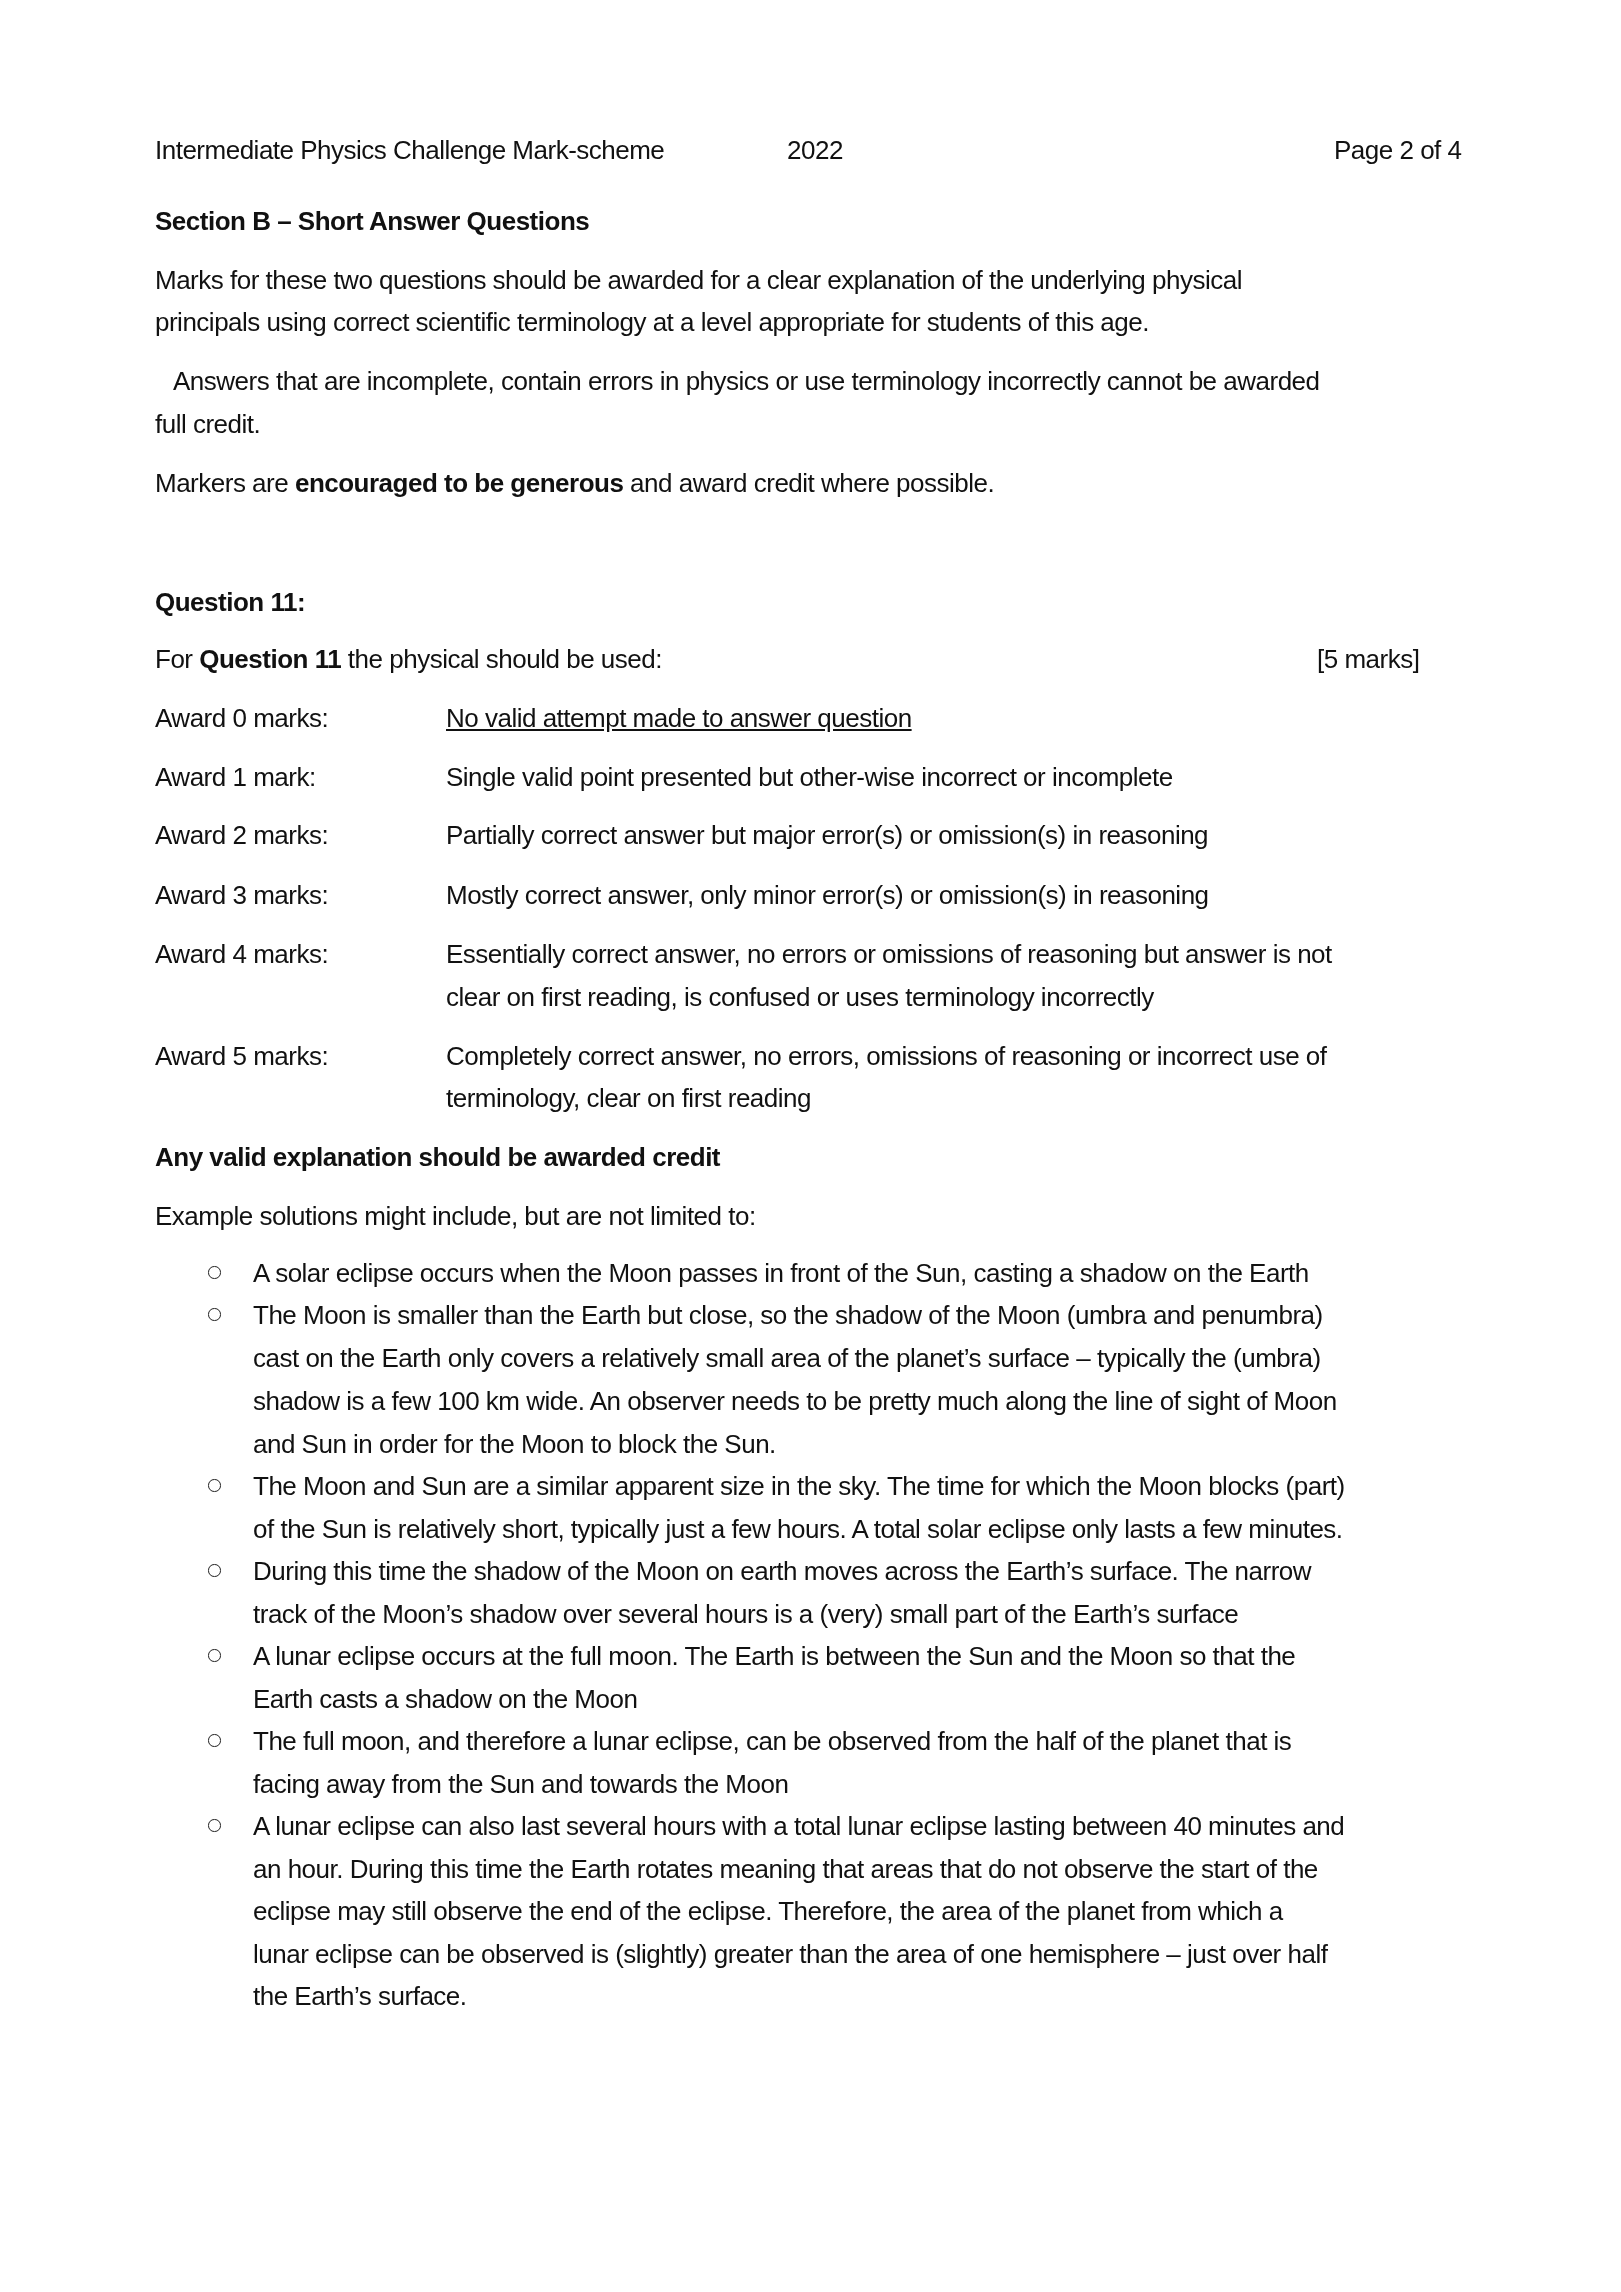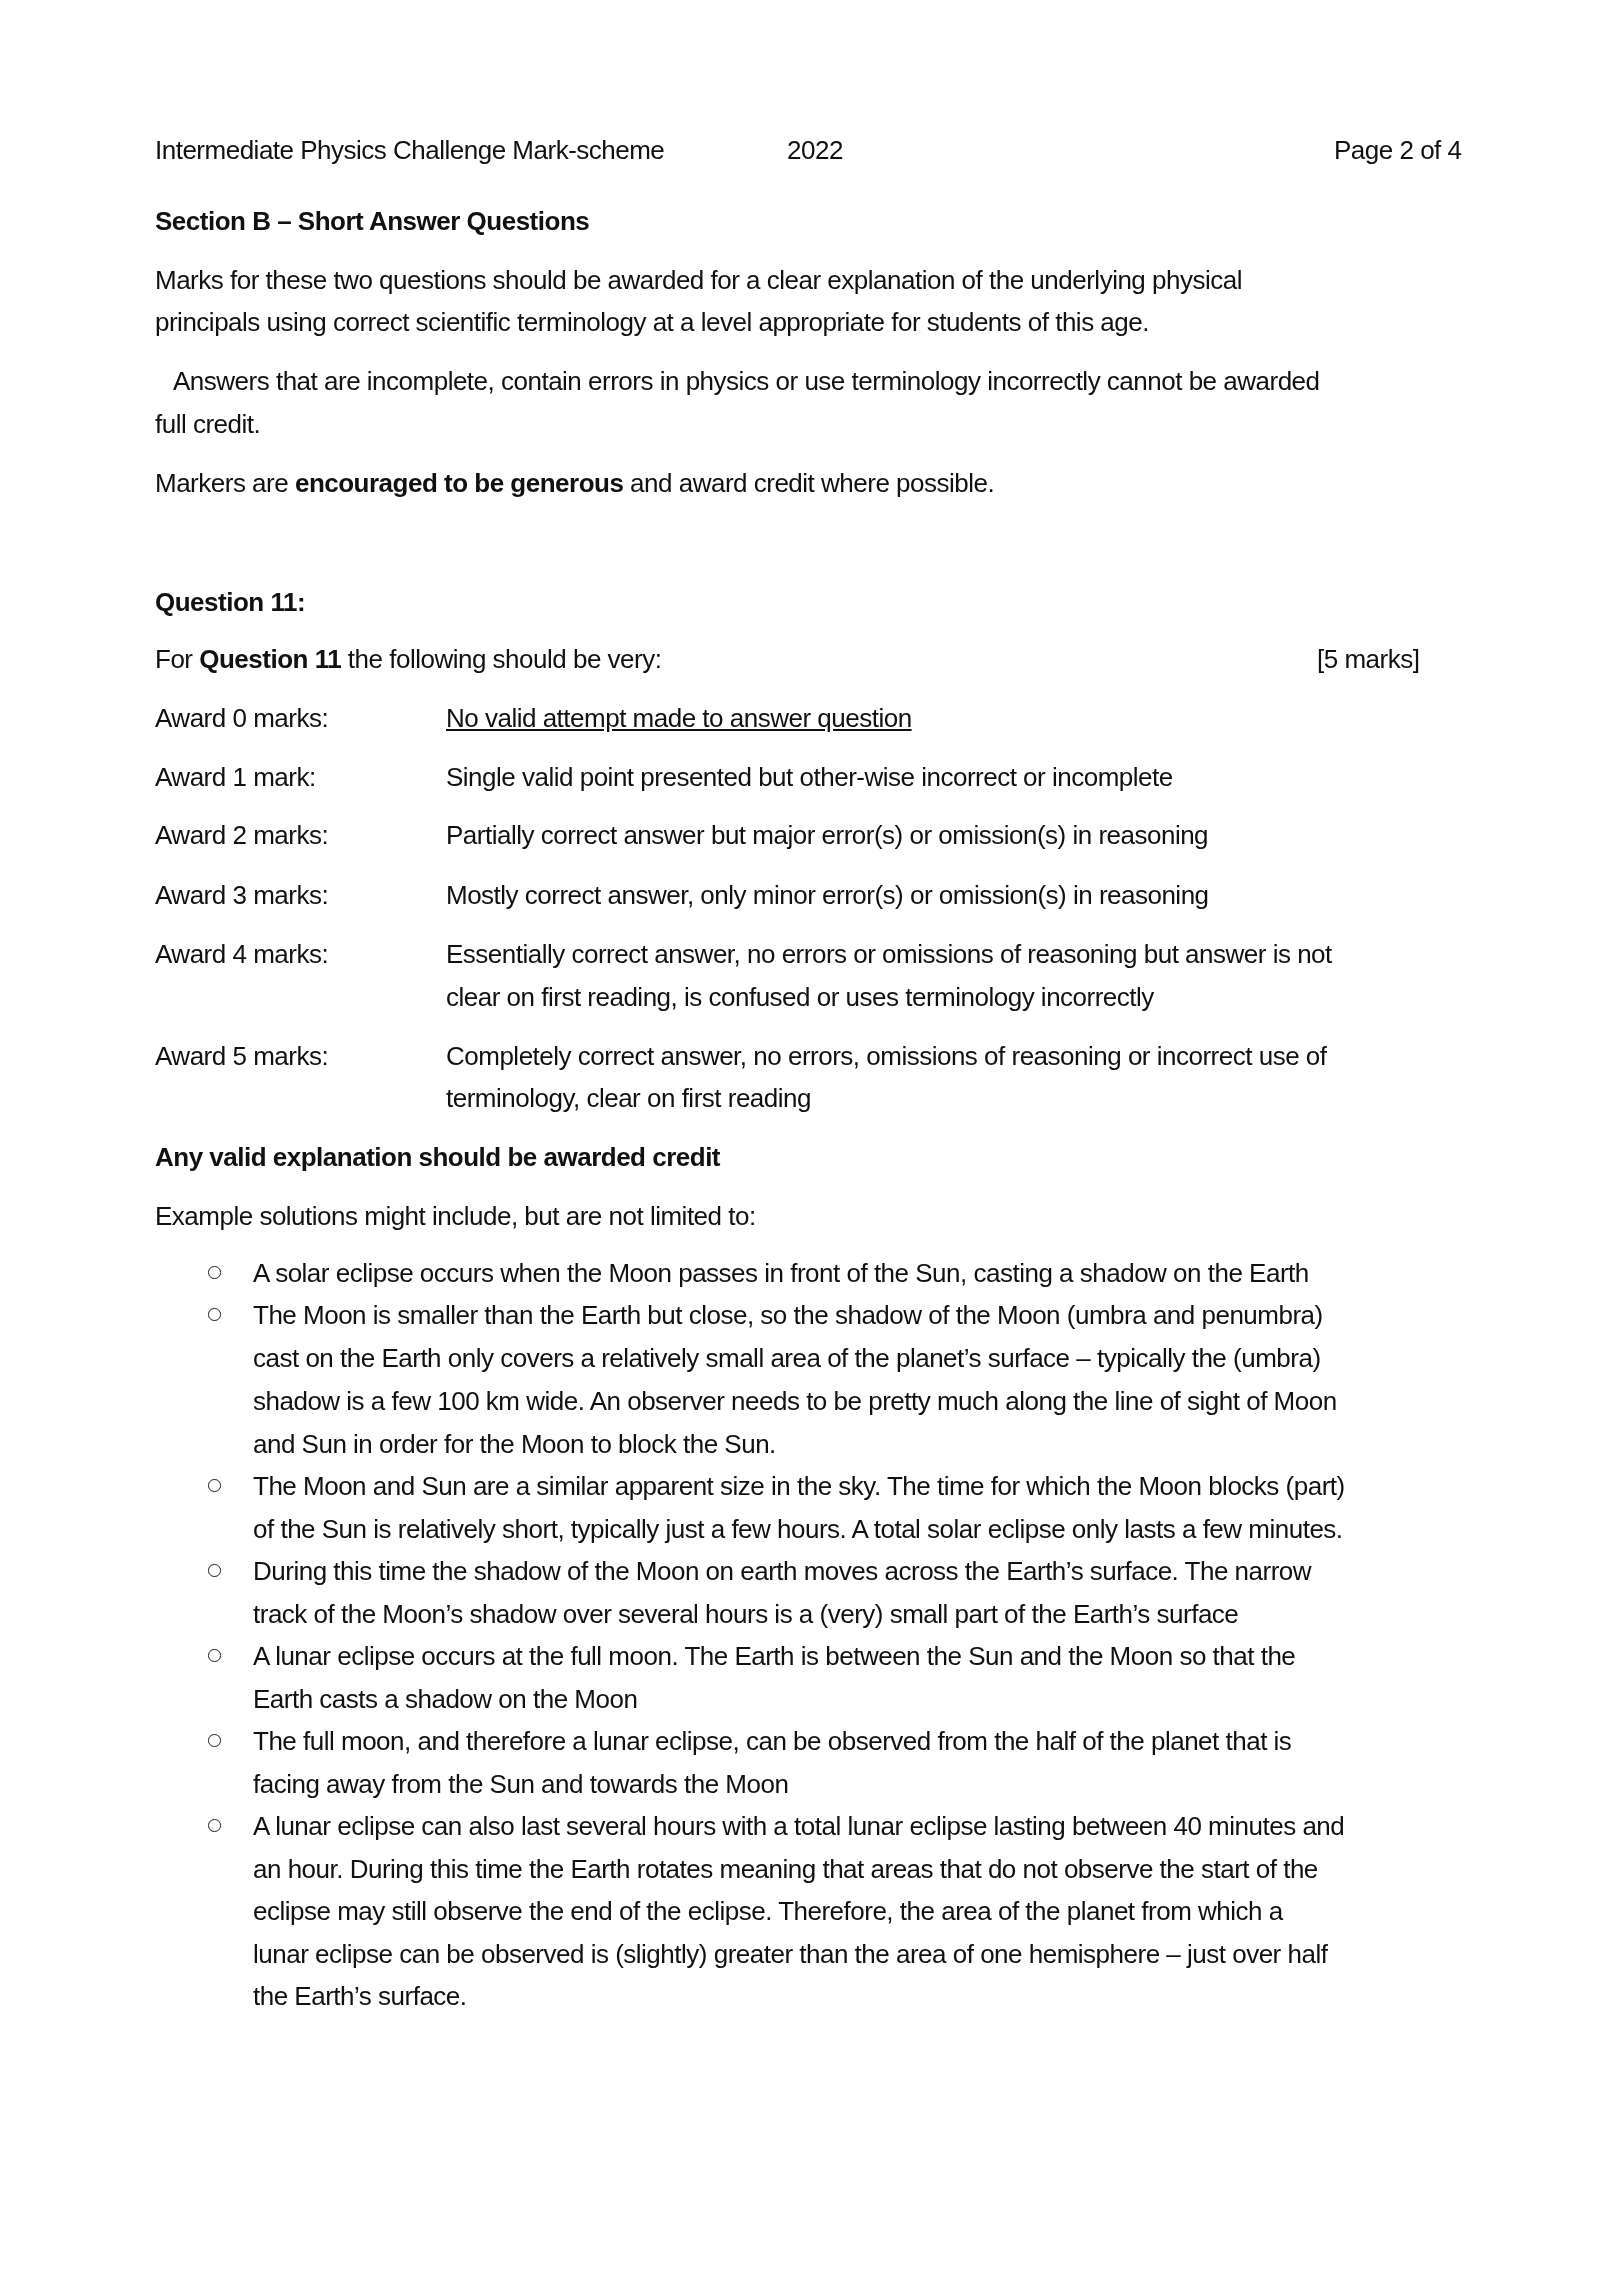--- a/index.html
+++ b/index.html
@@ -43,21 +43,21 @@
   <div class="line" style="top:365px;margin-left:18px;">Answers that are incomplete, contain errors in physics or use terminology incorrectly cannot be awarded</div>
   <div class="line" style="top:408px;">full credit.</div>
 
   <div class="line" style="top:467px;">
     <span>Markers are </span><span class="b">encouraged to be generous</span><span> and award credit where possible.</span>
   </div>
 
   <div class="line b" style="top:586px;">Question 11:</div>
 
   <div class="line" style="top:643px;">
-    <span>For </span><span class="b">Question 11</span><span> the following should be very:</span>
+    <span>For </span><span class="b">Question 11</span><span> the physical should be used:</span>
   </div>
   <div class="marks-tag" style="top:643px;">[5 marks]</div>
 
   <div>
     <div>
       <div class="award-label" style="top:702px;">Award 0 marks:</div>
       <div class="award-desc" style="top:702px;text-decoration:underline;">No valid attempt made to answer question</div>
     </div>
     <div>
       <div class="award-label" style="top:761px;">Award 1 mark:</div>

